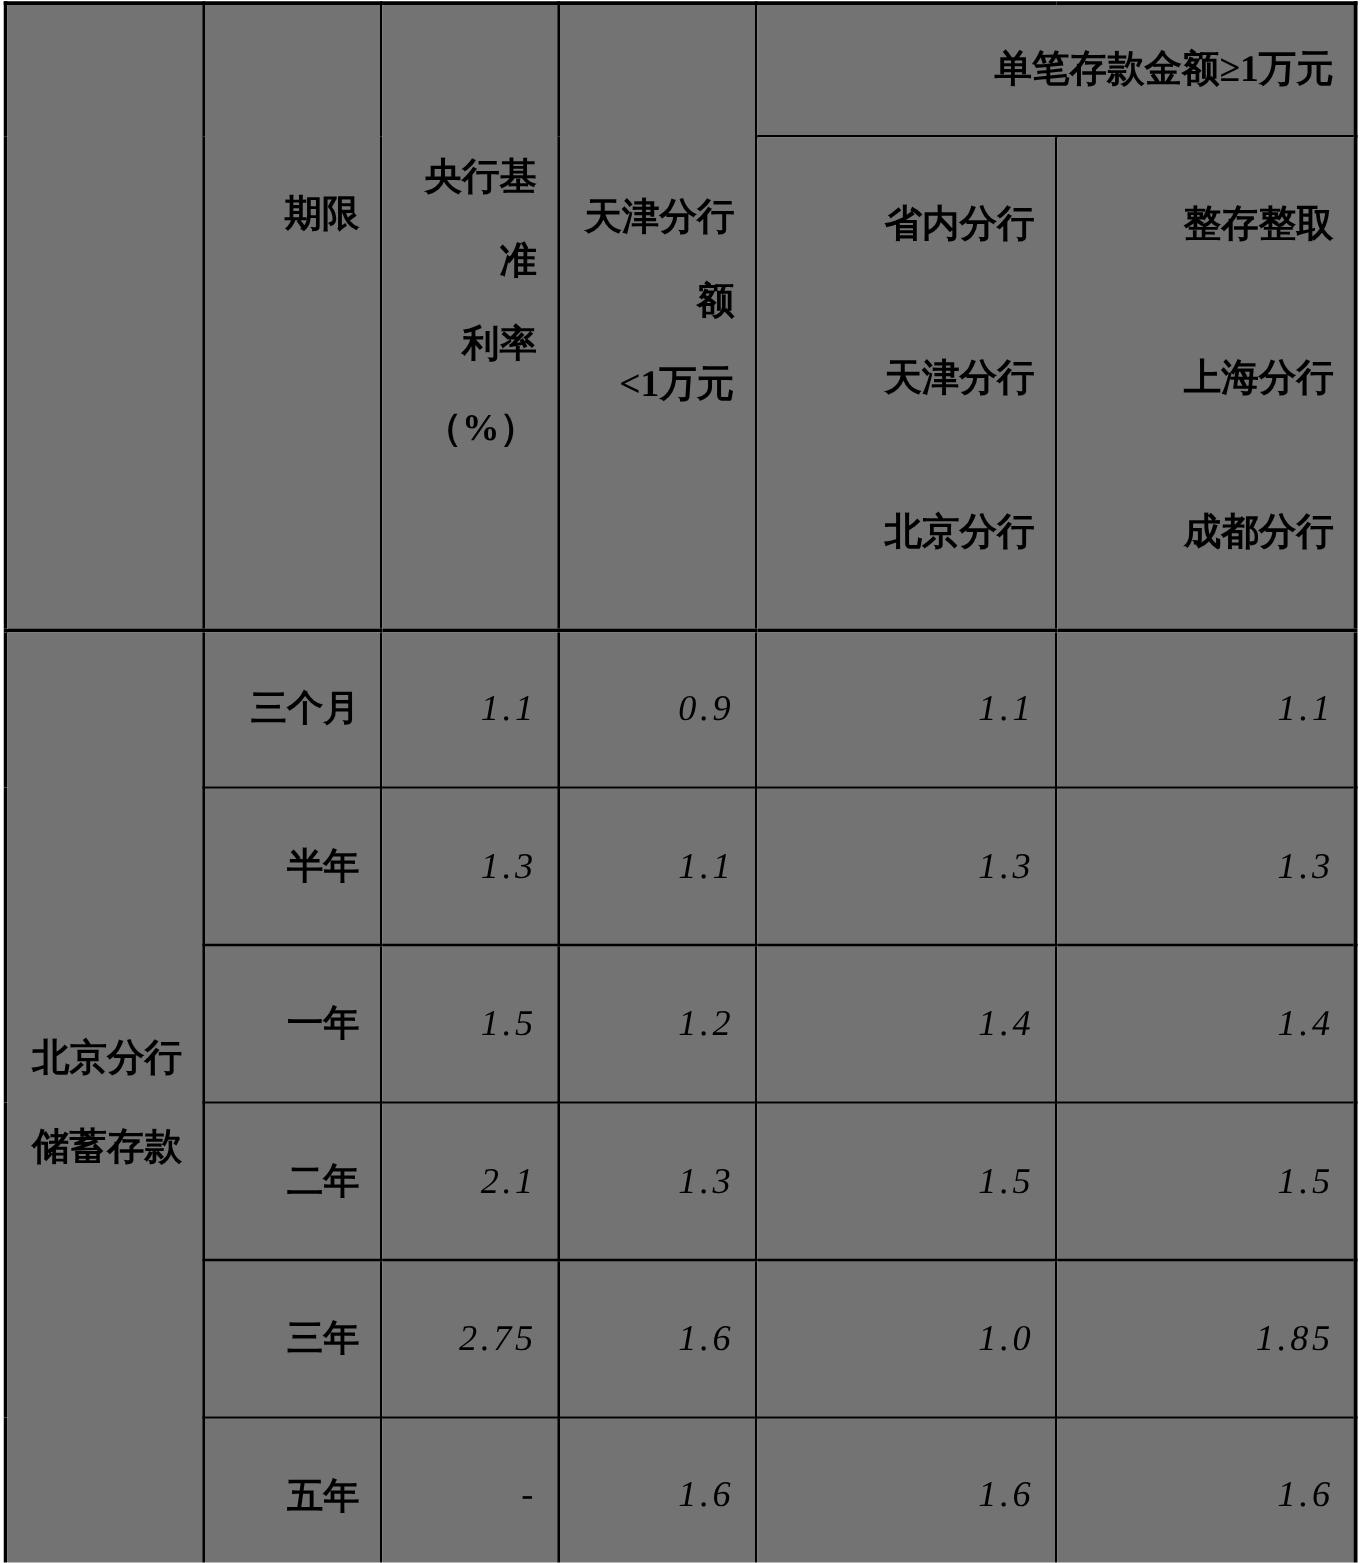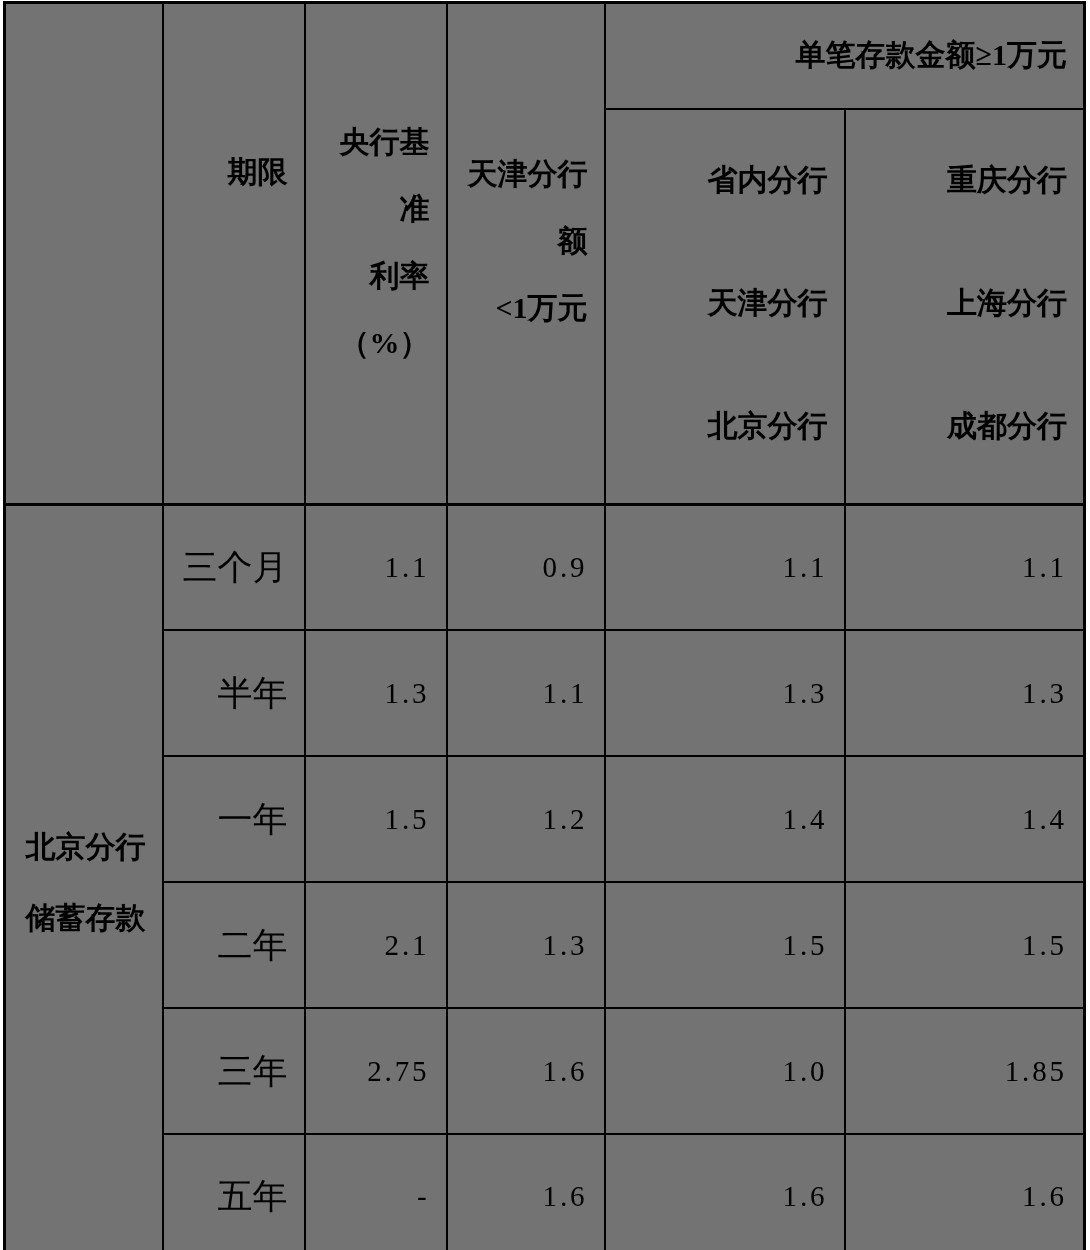--- a/index.html
+++ b/index.html
@@ -29,22 +29,22 @@
   tr.r-d    { height: 126px; }
   td.hsep   { border-bottom: 3px solid #000000; }
   .head     { font-size: 30px; font-weight: 700; }
   
   .term-head  { vertical-align: top; padding-top: 134px; line-height: 67px; font-family: Liberation Serif, serif; }
   .pboc-head  { vertical-align: top; padding-top: 104px; line-height: 67px; }
   .lt10k-head { vertical-align: top; padding-top: 136px; line-height: 67px; }
   .gte10k-head{ vertical-align: middle; }
   .branch-head{ vertical-align: top; padding-top: 8px; line-height: 123px; }
   .rowhead    { vertical-align: middle; line-height: 71px; }
-  .term-cell  { font-size: 35px; font-weight: 400; margin-top: 26px; }
-  .val-cell   { font-size: 29px; font-weight: 400; letter-spacing: 0.1em; }
+  .term-cell  { font-size: 29px; font-weight: 700; margin-top: 26px; }
+  .val-cell   { font-size: 29px; font-weight: 400; letter-spacing: 0.1em; font-style: italic; }
 </style>
 </head>
 <body>
 
 <table class="rate-table">
   <colgroup>
     <col style="width:158px">
     <col style="width:142px">
     <col style="width:142px">
     <col style="width:158px">
@@ -66,21 +66,21 @@
         </td>
       <td colspan="2" class="head gte10k-head">单笔存款金额≥1万元</td>
     </tr>
     <tr class="r-sub">
       <td class="head branch-head hsep">
           <div>省内分行</div>
           <div>天津分行</div>
           <div>北京分行</div>
         </td>
       <td class="head branch-head hsep">
-          <div>重庆分行</div>
+          <div>整存整取</div>
           <div>上海分行</div>
           <div>成都分行</div>
         </td>
     </tr>
 
     <tr class="r-d">
       <td rowspan="6" class="head rowhead">
           <div>北京分行</div>
           <div>储蓄存款</div>
         </td>

